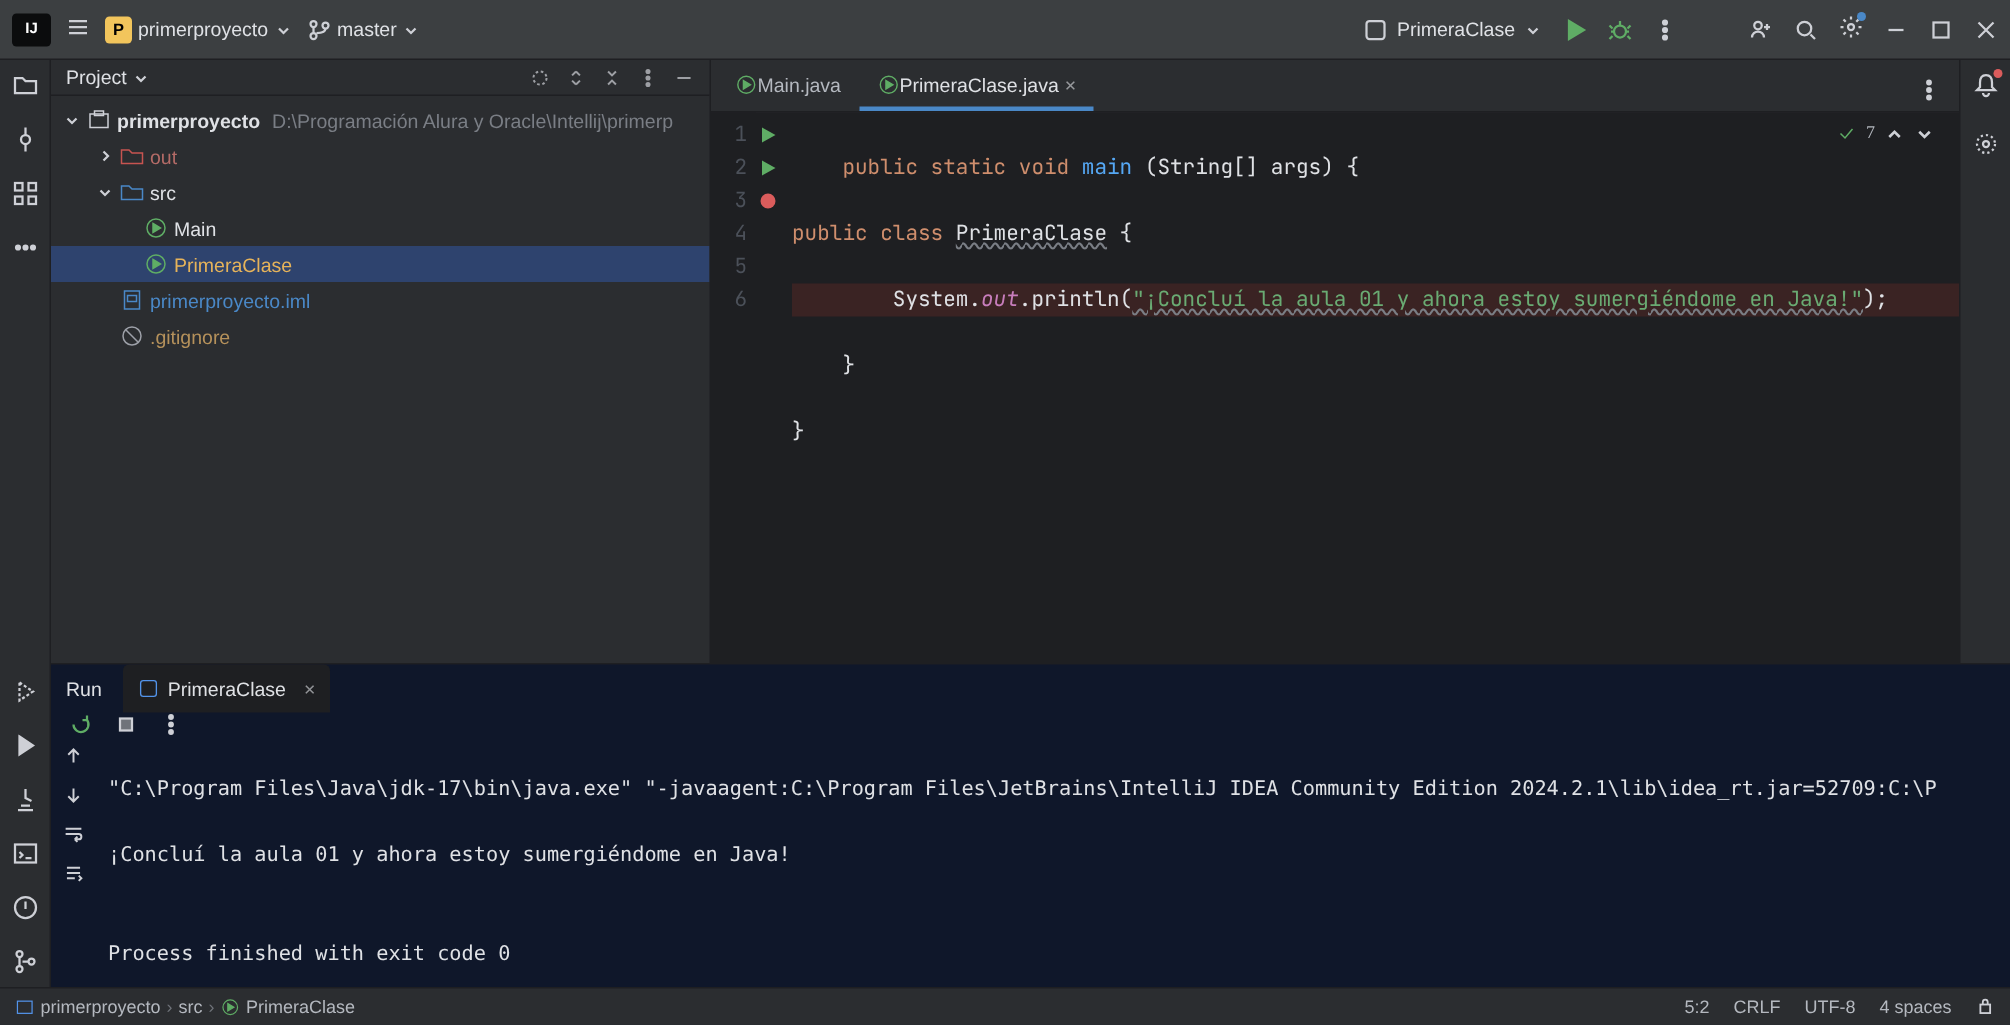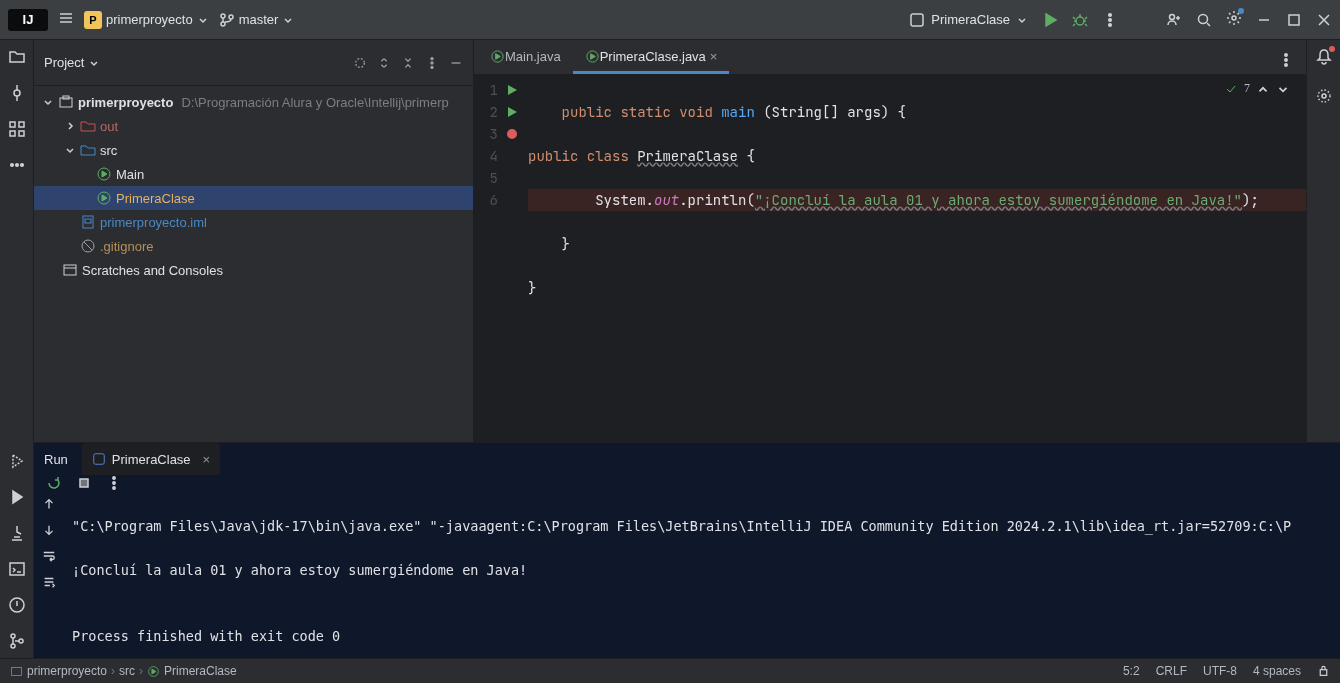--- a/index.html
+++ b/index.html
@@ -6,37 +6,37 @@
 body {
   width:1340px; height:683px;
   background:#2b2d30; color:#dfe1e5;
   font-family:"Segoe UI",Arial,sans-serif; font-size:13px;
   overflow:hidden; display:flex; flex-direction:column;
 }
 .titlebar{height:40px;background:#3c3f41;display:flex;align-items:center;padding:0 8px;border-bottom:1px solid #1e1f22;}
 .tb-left{display:flex;align-items:center;gap:10px;}
 .tb-spacer{flex:1;}
 .tb-right{display:flex;align-items:center;gap:14px;}
-.ij-logo{width:40px;height:22px;background:#0b0c0d;border-radius:3px;display:flex;align-items:center;justify-content:center;color:#fff;font-size:13px;font-weight:bold;}
+.ij-logo{width:26px;height:22px;background:#0b0c0d;border-radius:3px;display:flex;align-items:center;justify-content:center;color:#fff;font-size:10px;font-weight:bold;}
 .menu-btn svg,.ico{width:16px;height:16px;stroke:#ced0d6;fill:none;stroke-width:1.5;}
 .proj-badge{width:18px;height:18px;background:#f2c55c;border-radius:3px;display:flex;align-items:center;justify-content:center;color:#000;font-size:11px;font-weight:bold;}
 .drop{display:flex;align-items:center;gap:4px;color:#dfe1e5;cursor:pointer;}
 .run-config{display:flex;align-items:center;gap:6px;}
 .run-ico{color:#5394ec;}
 .play-ico{fill:#5fad65;stroke:#5fad65;}
 .bug-ico{stroke:#5fad65;fill:none;}
 
 .main{flex:1;display:flex;min-height:0;}
 .left-rail{width:34px;background:#2b2d30;border-right:1px solid #1e1f22;display:flex;flex-direction:column;align-items:center;padding-top:8px;gap:18px;}
 .left-rail .rail-btm{margin-top:auto;display:flex;flex-direction:column;align-items:center;gap:18px;padding-bottom:8px;}
 .rail-ico{width:18px;height:18px;stroke:#ced0d6;fill:none;stroke-width:1.5;cursor:pointer;}
 .rail-ico.active{opacity:1;}
 
 .sidebar{width:440px;background:#2b2d30;border-right:1px solid #1e1f22;display:flex;flex-direction:column;}
-.sb-head{height:46px;display:flex;align-items:center;padding:0 10px;border-bottom:1px solid #1e1f22;}
+.sb-head{height:24px;display:flex;align-items:center;padding:0 10px;border-bottom:1px solid #1e1f22;}
 .sb-title{display:flex;align-items:center;gap:4px;font-weight:500;}
 .sb-tools{margin-left:auto;display:flex;gap:10px;opacity:.7;}
 .tree{flex:1;overflow:auto;padding:4px 0;}
 .trow{height:24px;display:flex;align-items:center;gap:4px;padding-left:8px;white-space:nowrap;cursor:pointer;}
 .trow.sel{background:#2e436e;}
 .chev{width:12px;height:12px;stroke:#ced0d6;fill:none;stroke-width:1.5;flex-shrink:0;}
 .ticon{width:16px;height:16px;flex-shrink:0;}
 .folder-ico{fill:#ced0d6;}
 .cls-run{fill:none;stroke:#5fad65;}
 .tname{color:#dfe1e5;}
@@ -296,27 +296,20 @@
                 <rect x="5" y="5" width="6" height="4"></rect>
               </svg>
             <span class="tname" style="color:#4a88c7">primerproyecto.iml</span>
           </div>
           <div class="trow" style="padding-left:46px">
             <svg class="ticon" viewBox="0 0 16 16" style="stroke:#9da0a8;fill:none">
                 <circle cx="8" cy="8" r="6"></circle>
                 <path d="M4 4l8 8"></path>
               </svg>
             <span class="tname" style="color:#b5915b">.gitignore</span>
-          </div>
-          <div class="trow" style="padding-left:28px">
-            <svg class="ticon" viewBox="0 0 16 16" style="stroke:#ced0d6;fill:none">
-                <rect x="2" y="3" width="12" height="10"></rect>
-                <path d="M2 6h12"></path>
-              </svg>
-            <span class="tname">Scratches and Consoles</span>
           </div>
         </div>
       </div>
 
       <div class="center">
         <div class="tabs">
           <div class="tab">
             <svg class="ticon cls-run" viewBox="0 0 16 16" style="width:15px;height:15px">
                 <circle cx="8" cy="8" r="6"></circle>
                 <path d="M6 5l5 3-5 3z" fill="#5fad65"></path>

